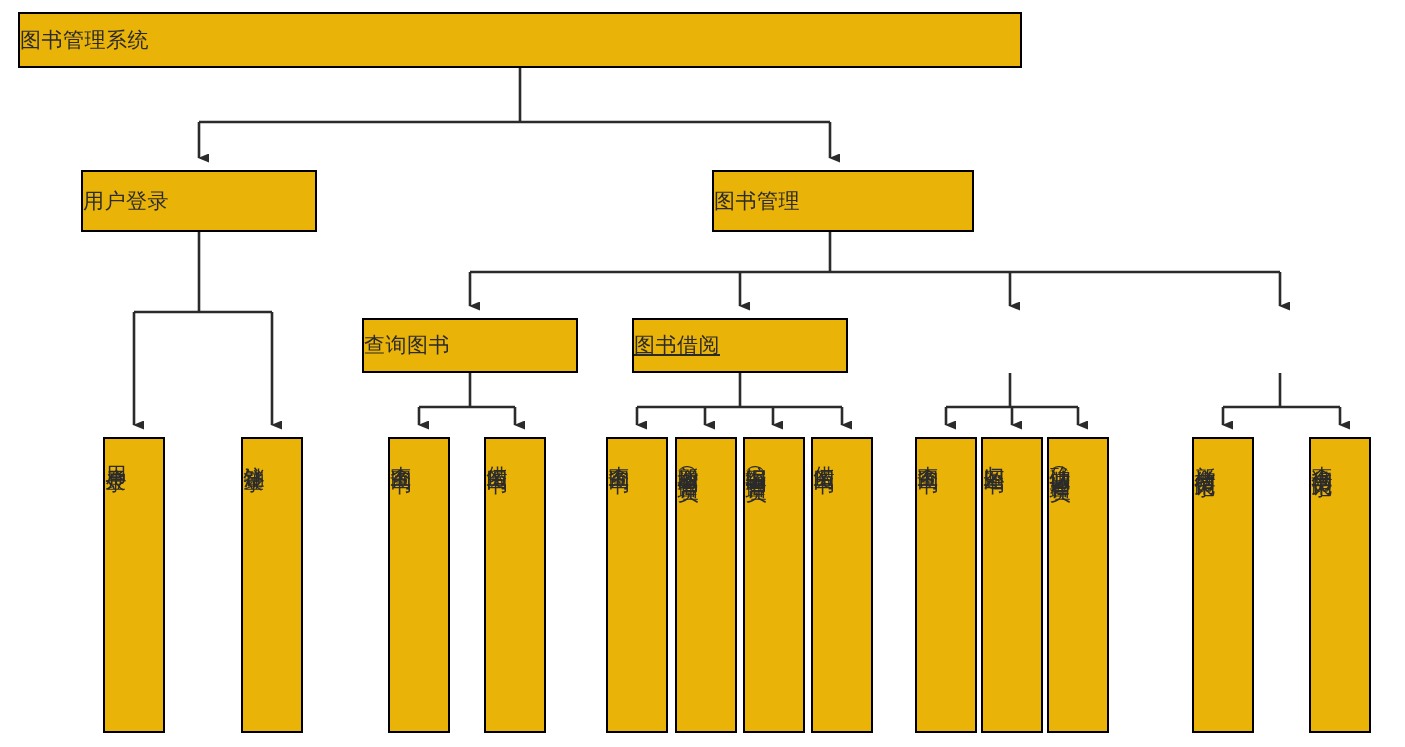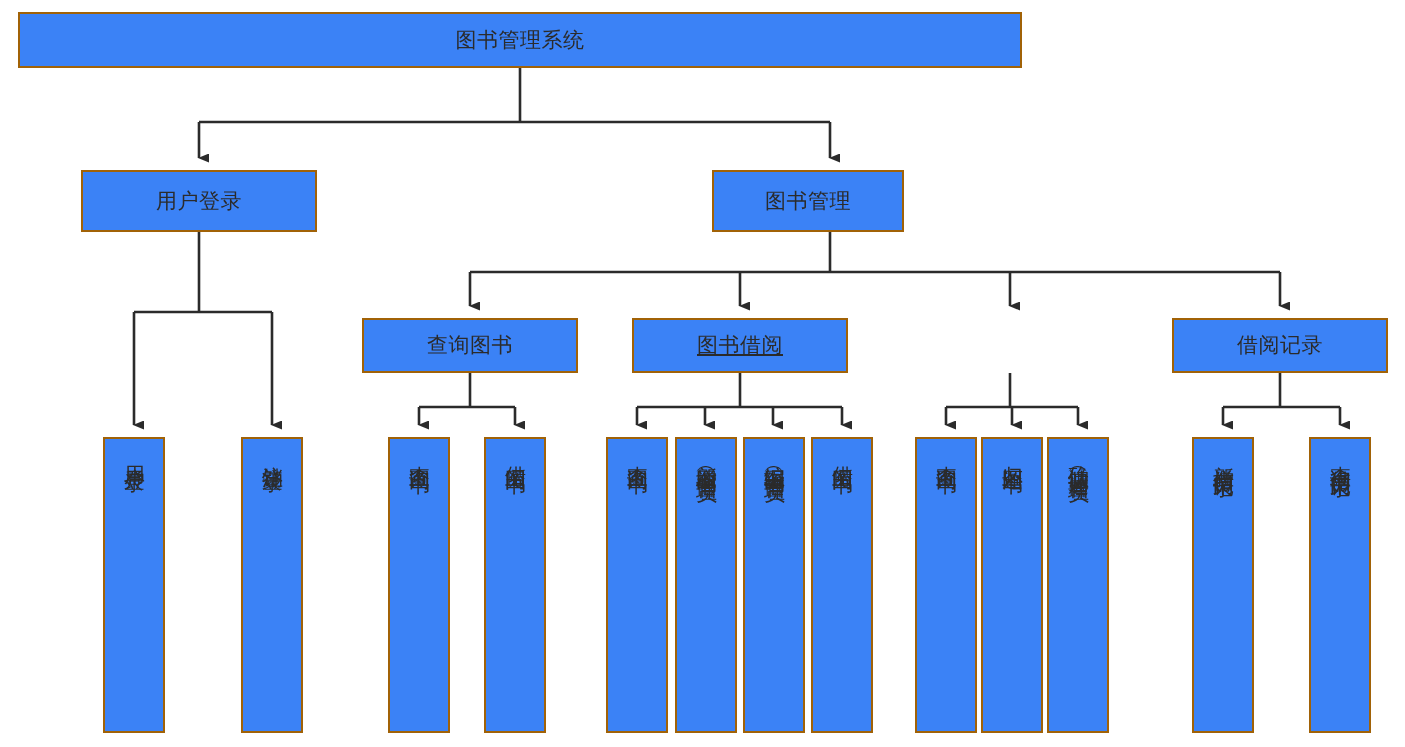--- a/index.html
+++ b/index.html
@@ -23,25 +23,24 @@
     position: absolute;
     left: 0;
     top: 0;
     width: 1405px;
     height: 747px;
     pointer-events: none;
   }
   .node {
     position: absolute;
     box-sizing: border-box;
-    border: 2px solid #a16207;
-    background: #3b82f6;
+    border: 2px solid #000000;
+    background: #eab308;
     display: flex;
     align-items: center;
-    justify-content: center;
     color: #2b2b2b;
   }
   .node .label {
     display: block;
     text-align: center;
     line-height: 1.18;
     letter-spacing: 0.5px;
   }
   .node.horizontal .label {
     font-size: 21px;
@@ -128,32 +127,29 @@
     </g>
   </svg>
 
   <div class="node horizontal" style="left:18px; top:12px; width:1004px; height:56px;">
     <span class="label">图书管理系统</span>
   </div>
 
   <div class="node horizontal" style="left:81px; top:170px; width:236px; height:62px;">
     <span class="label">用户登录</span>
   </div>
-  <div class="node horizontal" style="left:712px; top:170px; width:192px; height:62px;">
+  <div class="node horizontal" style="left:712px; top:170px; width:262px; height:62px;">
     <span class="label">图书管理</span>
   </div>
 
   <div class="node horizontal" style="left:362px; top:318px; width:216px; height:55px;">
     <span class="label">查询图书</span>
   </div>
   <div class="node horizontal" style="left:632px; top:318px; width:216px; height:55px;text-decoration:underline;">
     <span class="label">图书借阅</span>
-  </div>
-  <div class="node horizontal" style="left:1172px; top:318px; width:216px; height:55px;">
-    <span class="label">借阅记录</span>
   </div>
 
   <div class="node vertical" style="left:103px; top:437px; width:62px; height:296px;">
     <span class="label">用户登录</span>
   </div>
   <div class="node vertical" style="left:241px; top:437px; width:62px; height:296px;">
     <span class="label">注销登录</span>
   </div>
 
   <div class="node vertical" style="left:388px; top:437px; width:62px; height:296px;">

